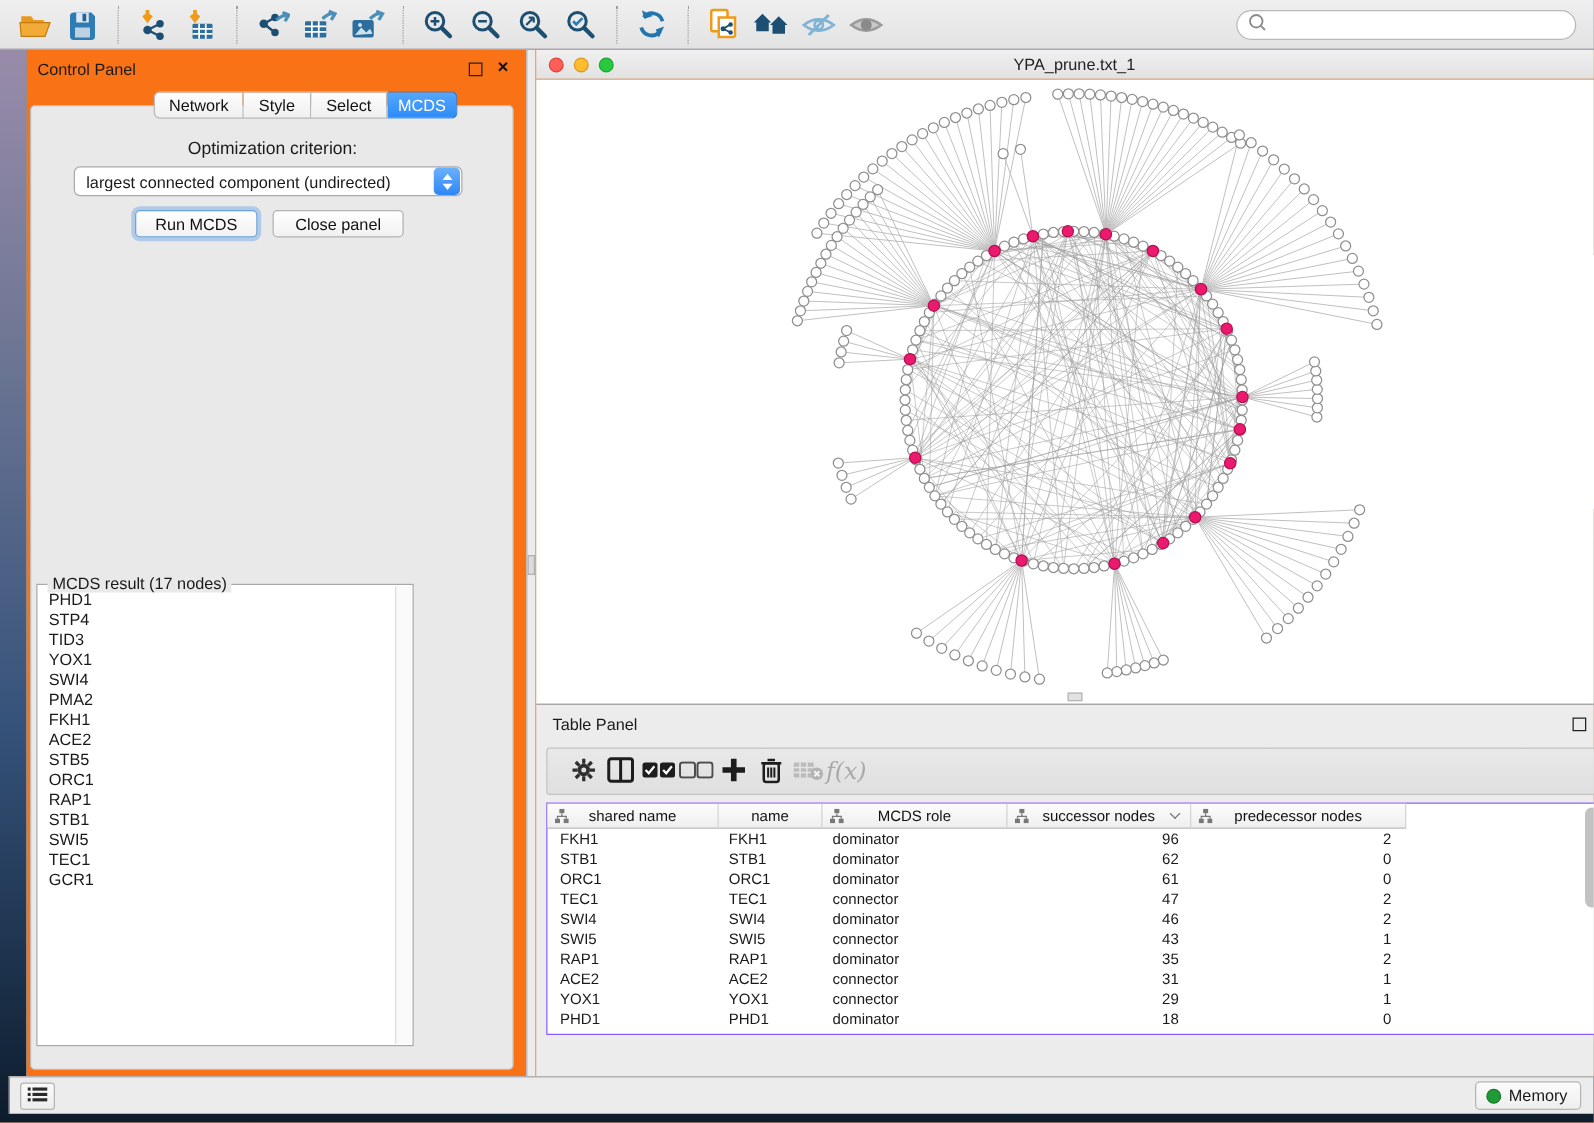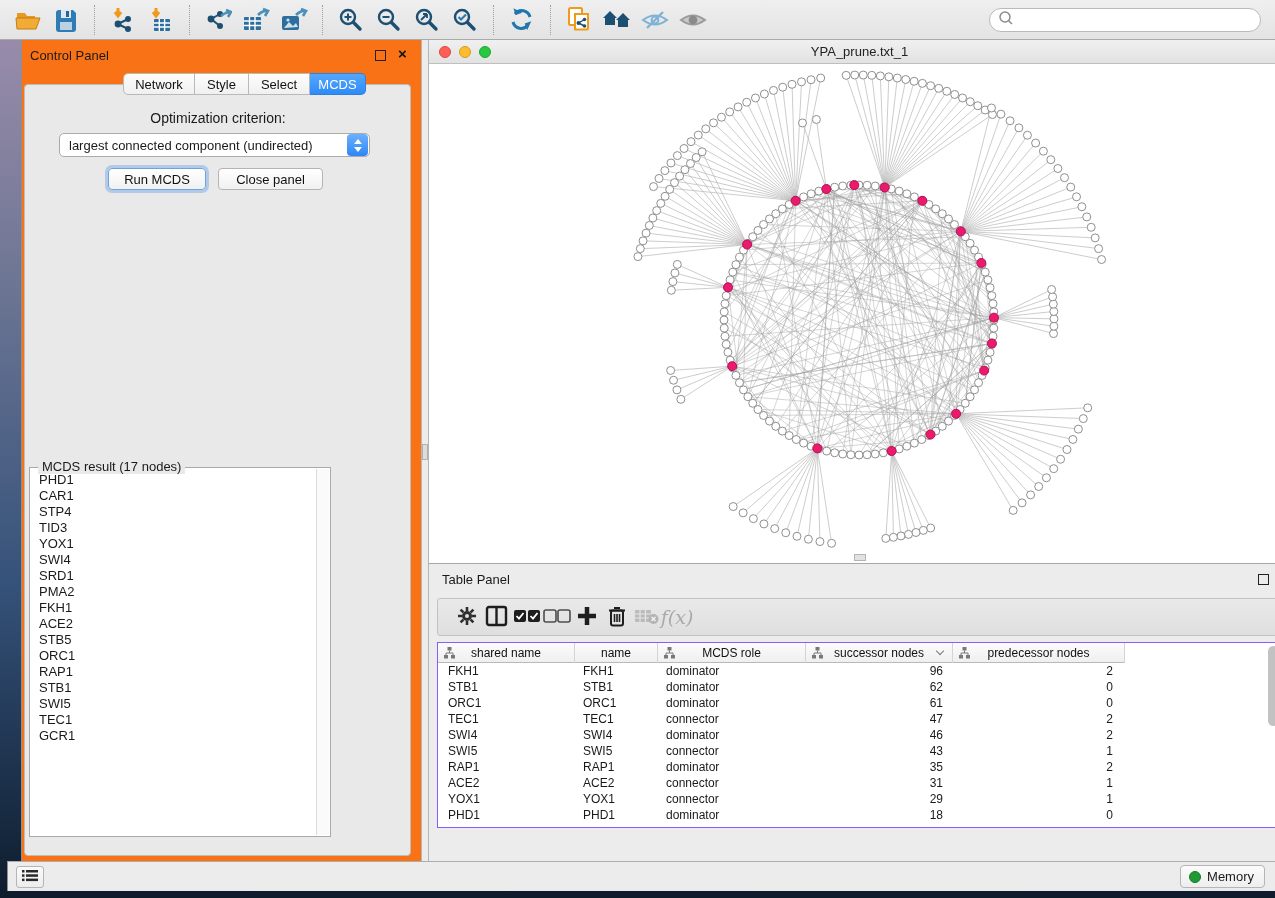--- a/index.html
+++ b/index.html
@@ -318,26 +318,24 @@
           <span class="arr-up"></span>
           <span class="arr-dn"></span>
         </span>
     </div>
     <div id="run-btn" class="mac-btn">Run MCDS</div>
     <div id="closepanel-btn" class="mac-btn">Close panel</div>
     <div id="mcds-box">
       <span id="mcds-legend">MCDS result (17 nodes)</span>
       <div id="mcds-list">
           <div class="mcds-item">PHD1</div>
-          <div class="mcds-item">CAR1</div>
           <div class="mcds-item">STP4</div>
           <div class="mcds-item">TID3</div>
           <div class="mcds-item">YOX1</div>
           <div class="mcds-item">SWI4</div>
-          <div class="mcds-item">SRD1</div>
           <div class="mcds-item">PMA2</div>
           <div class="mcds-item">FKH1</div>
           <div class="mcds-item">ACE2</div>
           <div class="mcds-item">STB5</div>
           <div class="mcds-item">ORC1</div>
           <div class="mcds-item">RAP1</div>
           <div class="mcds-item">STB1</div>
           <div class="mcds-item">SWI5</div>
           <div class="mcds-item">TEC1</div>
           <div class="mcds-item">GCR1</div>

